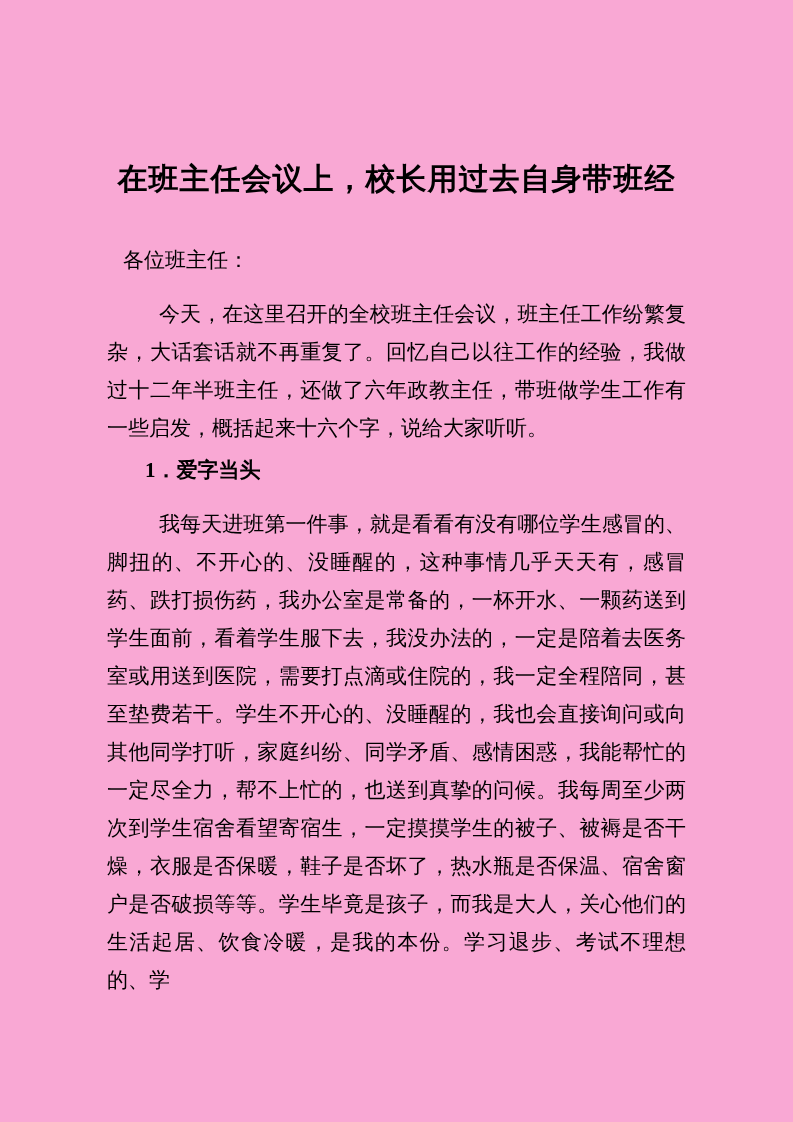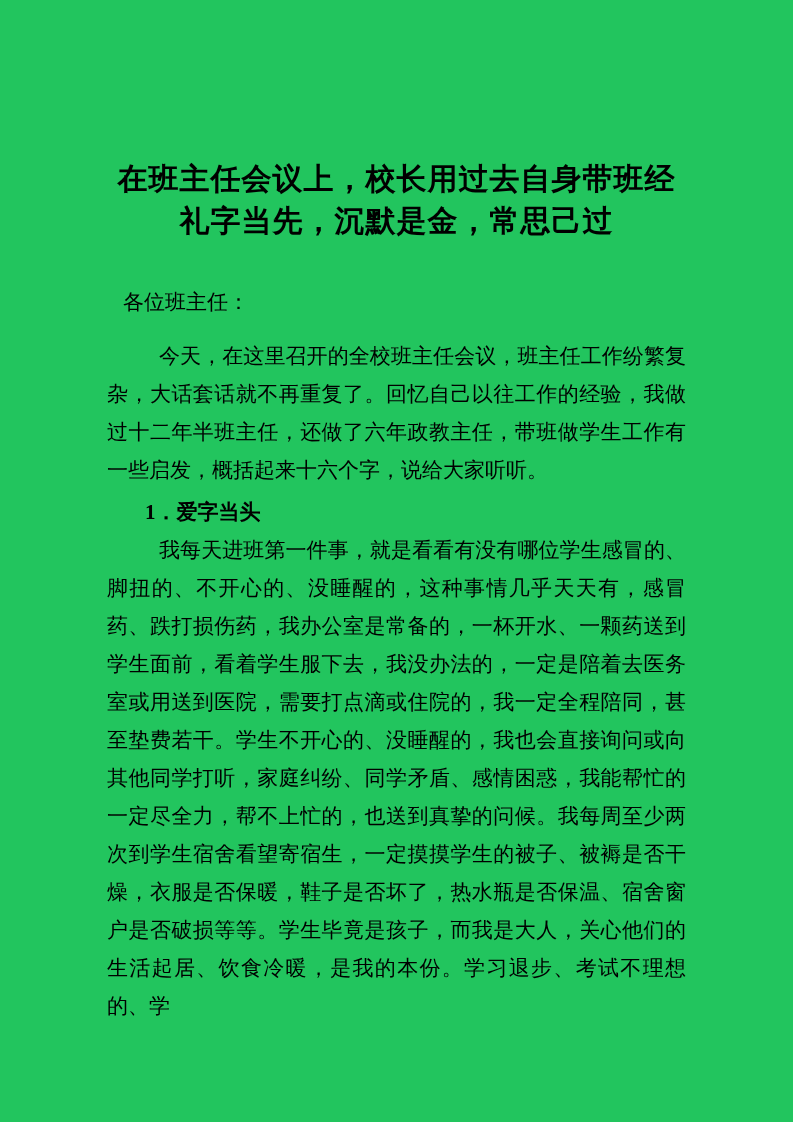--- a/index.html
+++ b/index.html
@@ -5,21 +5,21 @@
   * { box-sizing: border-box; }
   html, body {
     margin: 0;
     padding: 0;
     background: #ffffff;
   }
   .page {
     position: relative;
     width: 793px;
     height: 1122px;
-    background: #22c55e;
+    background: #f9a8d4;
     overflow: hidden;
     padding: 158px 107px 0 107px;
     font-family: "Liberation Serif", "DejaVu Serif", serif;
     color: #000000;
   }
   .doc-title {
     margin: 0 -16px 41px -16px;
     font-size: 30px;
     line-height: 42px;
     font-weight: 700;
@@ -41,35 +41,34 @@
     margin: 0;
     font-size: 21px;
     line-height: 38px;
     text-align: justify;
     text-justify: inter-character;
     text-indent: 52px;
     font-weight: 400;
   }
   .body-para.intro { }
   .section-heading {
-    margin: 4px 0 0 0;
+    margin: 4px 0 16px 0;
     padding-left: 38px;
     font-size: 21px;
     line-height: 38px;
     font-weight: 700;
   }
 </style>
 </head>
 <body>
 
 <div class="page">
 
   <h1 class="doc-title">
     <span class="title-line">在班主任会议上，校长用过去自身带班经</span>
-    <span class="title-line">礼字当先，沉默是金，常思己过</span>
   </h1>
 
   <p class="salutation">各位班主任：</p>
 
   <p class="body-para intro">今天，在这里召开的全校班主任会议，班主任工作纷繁复杂，大话套话就不再重复了。回忆自己以往工作的经验，我做过十二年半班主任，还做了六年政教主任，带班做学生工作有一些启发，概括起来十六个字，说给大家听听。</p>
 
   <h2 class="section-heading">1．爱字当头</h2>
 
   <p class="body-para">我每天进班第一件事，就是看看有没有哪位学生感冒的、脚扭的、不开心的、没睡醒的，这种事情几乎天天有，感冒药、跌打损伤药，我办公室是常备的，一杯开水、一颗药送到学生面前，看着学生服下去，我没办法的，一定是陪着去医务室或用送到医院，需要打点滴或住院的，我一定全程陪同，甚至垫费若干。学生不开心的、没睡醒的，我也会直接询问或向其他同学打听，家庭纠纷、同学矛盾、感情困惑，我能帮忙的一定尽全力，帮不上忙的，也送到真挚的问候。我每周至少两次到学生宿舍看望寄宿生，一定摸摸学生的被子、被褥是否干燥，衣服是否保暖，鞋子是否坏了，热水瓶是否保温、宿舍窗户是否破损等等。学生毕竟是孩子，而我是大人，关心他们的生活起居、饮食冷暖，是我的本份。学习退步、考试不理想的、学</p>
 

